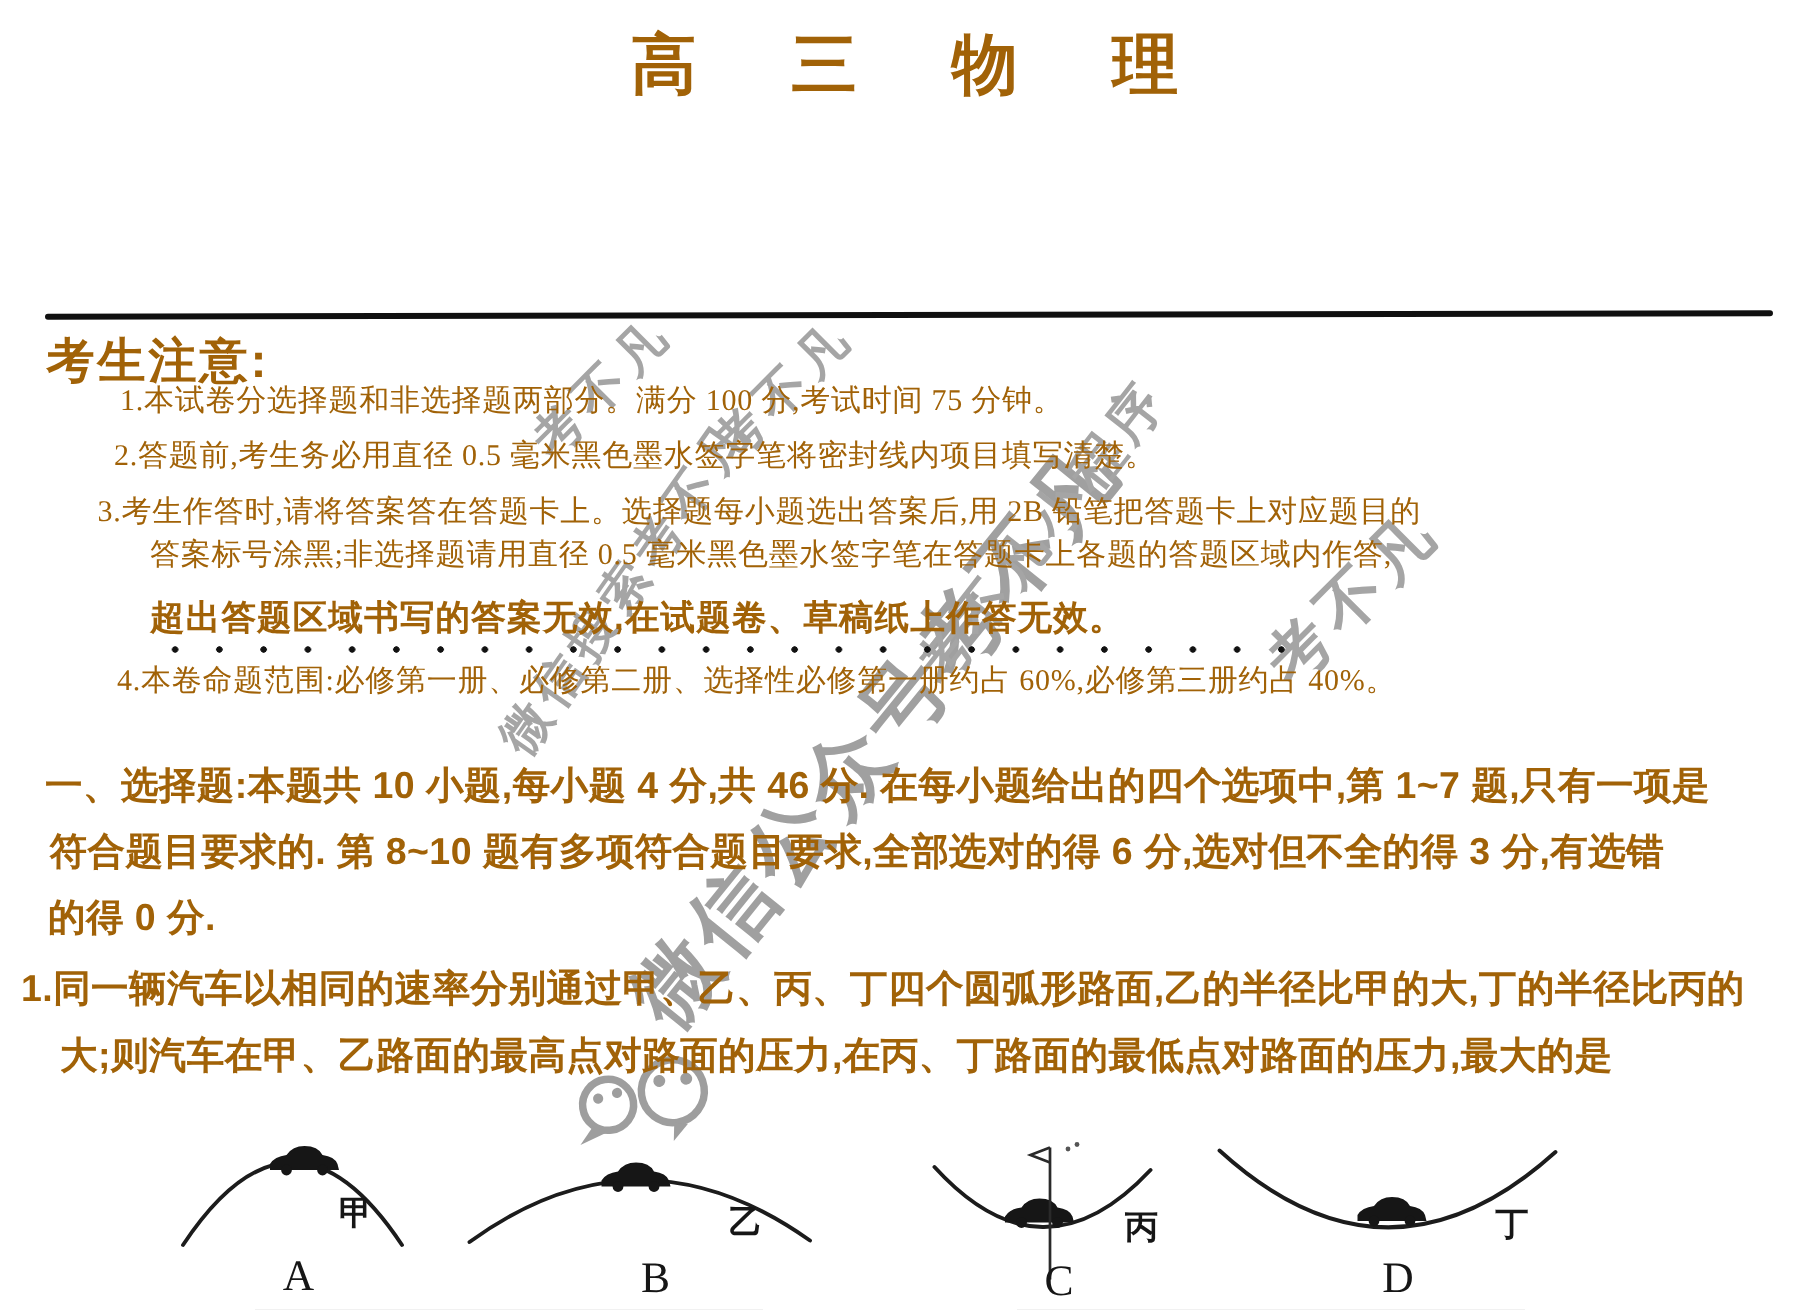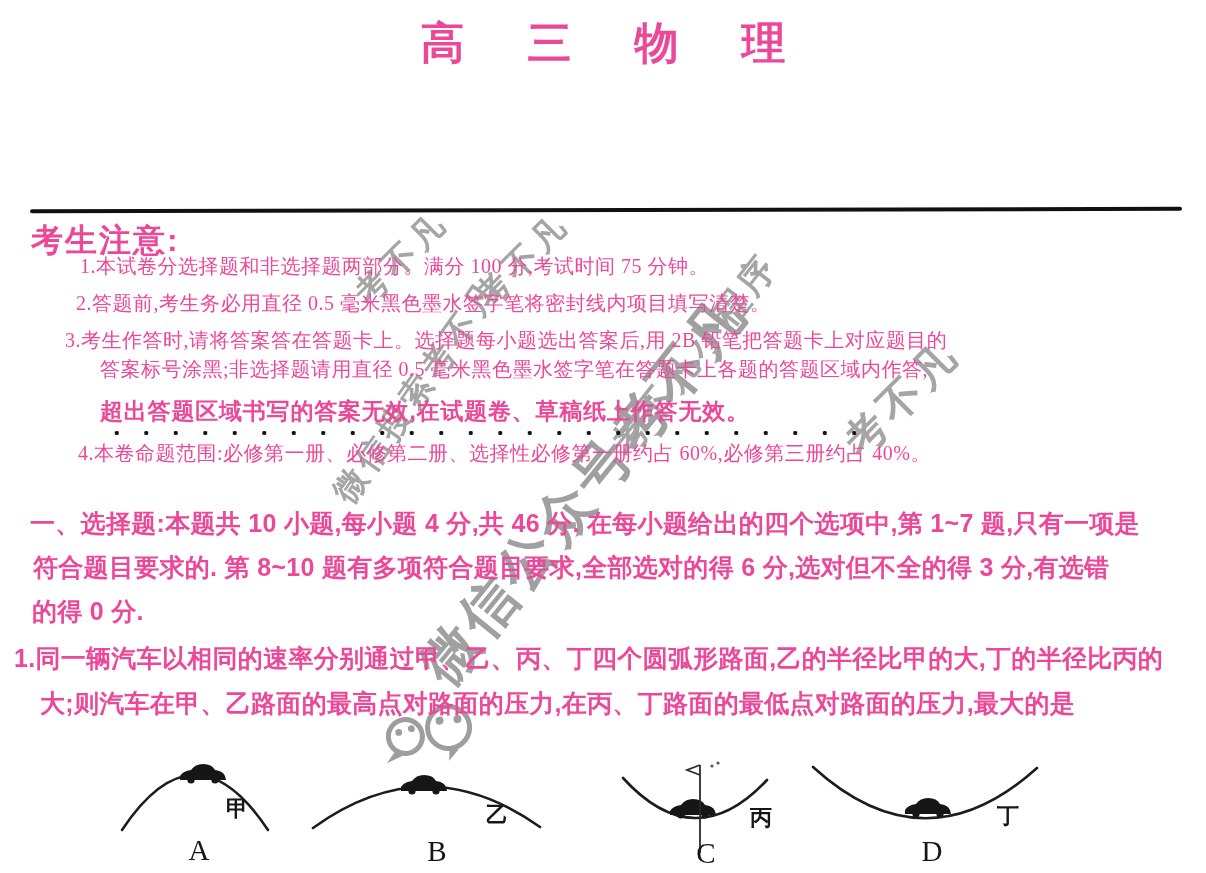--- a/index.html
+++ b/index.html
@@ -7,21 +7,21 @@
     position:relative;
     width:1206px;height:873px;
     background:#ffffff;
     overflow:hidden;
     font-family:"Liberation Serif", serif;
     color:#141414;
   }
   .layer-text{position:absolute;inset:0;z-index:2;}
   .layer-wm{position:absolute;inset:0;z-index:1;}
 
-  .line{position:absolute;white-space:nowrap;color:#ec4899;}
+  .line{position:absolute;white-space:nowrap;color:#a16207;}
 
   .title{
     top:14px;left:0;width:100%;text-align:center;
     font-size:44px;font-weight:600;
     letter-spacing:26px;text-indent:26px;
     font-family:"Liberation Serif", serif;
   }
   .rule{
     position:absolute;left:30px;top:208px;width:1152px;height:4px;
     background:#101010;border-radius:2px;transform:rotate(-0.12deg);

